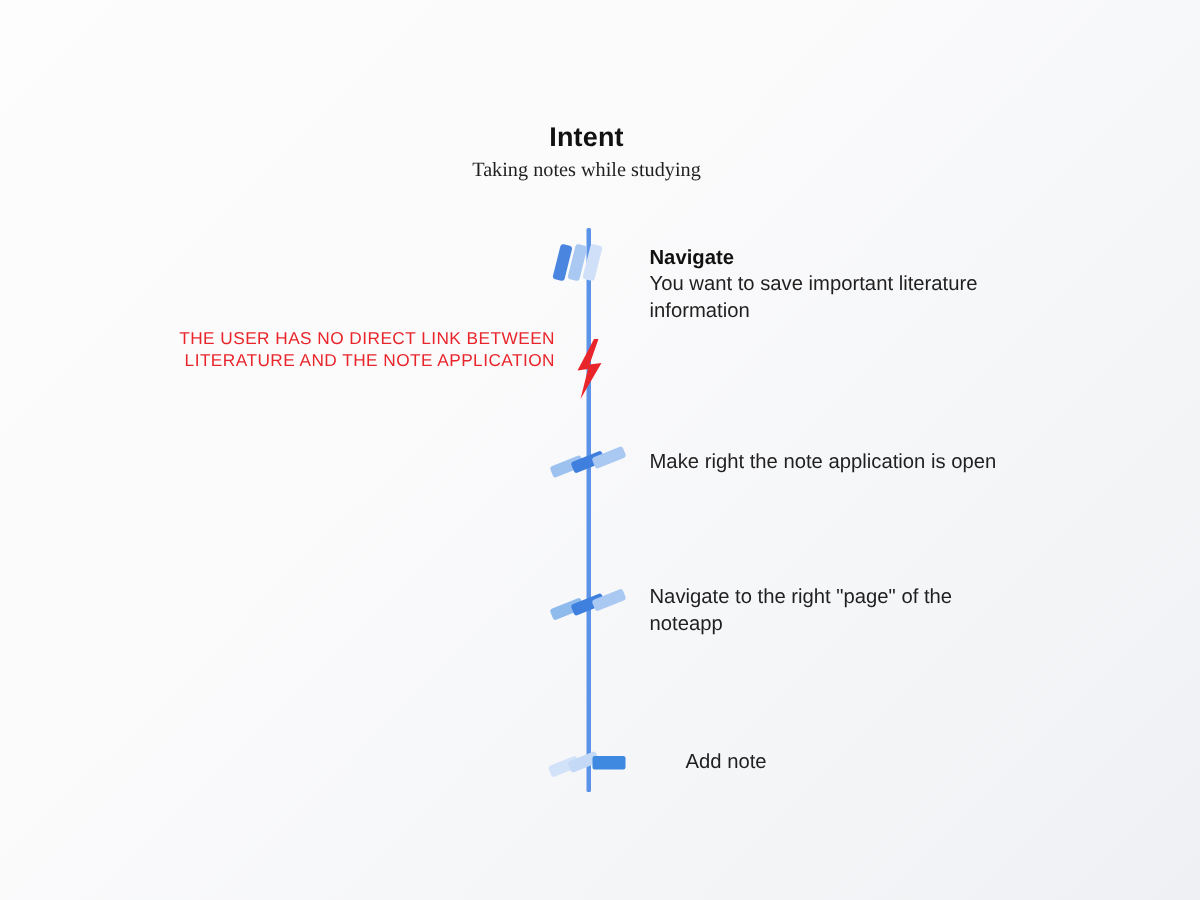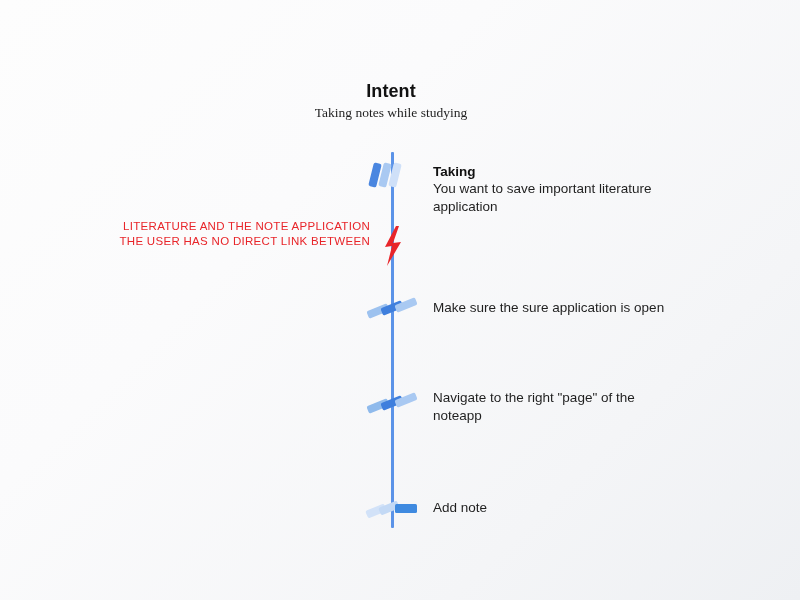--- a/index.html
+++ b/index.html
@@ -172,61 +172,61 @@
 
   <div class="spine"></div>
 
   <div class="step" style="top:175px;">
     <div class="step-icon icon-books">
       <span class="bar b1"></span>
       <span class="bar b2"></span>
       <span class="bar b3"></span>
     </div>
     <div class="step-text">
-      <div class="step-title">Taking</div>
-      <div class="step-desc">You want to save important literature application</div>
+      <div class="step-title">Navigate</div>
+      <div class="step-desc">You want to save important literature information</div>
     </div>
   </div>
 
   <div class="breakdown">
+    <div class="breakdown-desc">THE USER HAS NO DIRECT LINK BETWEEN</div>
     <div class="breakdown-desc">LITERATURE AND THE NOTE APPLICATION</div>
-    <div class="breakdown-desc">THE USER HAS NO DIRECT LINK BETWEEN</div>
   </div>
   <div class="breakdown-icon">
     <svg width="24" height="44" viewBox="0 0 24 44" xmlns="http://www.w3.org/2000/svg">
       <polygon points="15,2 4,23 11,22 6,42 20,18 12,19 18,2" fill="#e8252a"></polygon>
     </svg>
   </div>
 
   <div class="step" style="top:308px;">
     <div class="step-icon icon-zigzag">
       <span class="bar z1"></span>
       <span class="bar z2"></span>
       <span class="bar z3"></span>
     </div>
     <div class="step-text single" style="top:-9px;">
-      <div class="step-desc">Make sure the sure application is open</div>
+      <div class="step-desc">Make right the note application is open</div>
     </div>
   </div>
 
   <div class="step" style="top:403px;">
     <div class="step-icon icon-zigzag v2">
       <span class="bar z1"></span>
       <span class="bar z2"></span>
       <span class="bar z3"></span>
     </div>
     <div class="step-text" style="top:-14px; width:235px;">
       <div class="step-desc">Navigate to the right "page" of the noteapp</div>
     </div>
   </div>
 
   <div class="step" style="top:508px;">
     <div class="step-icon icon-addnote">
       <span class="bar a1"></span>
       <span class="bar a2"></span>
       <span class="bar a3"></span>
     </div>
-    <div class="step-text single" style="top:-9px;">
+    <div class="step-text single" style="top:-9px;margin-left:24px;">
       <div class="step-desc">Add note</div>
     </div>
   </div>
 
 </div>
 
 </body></html>

